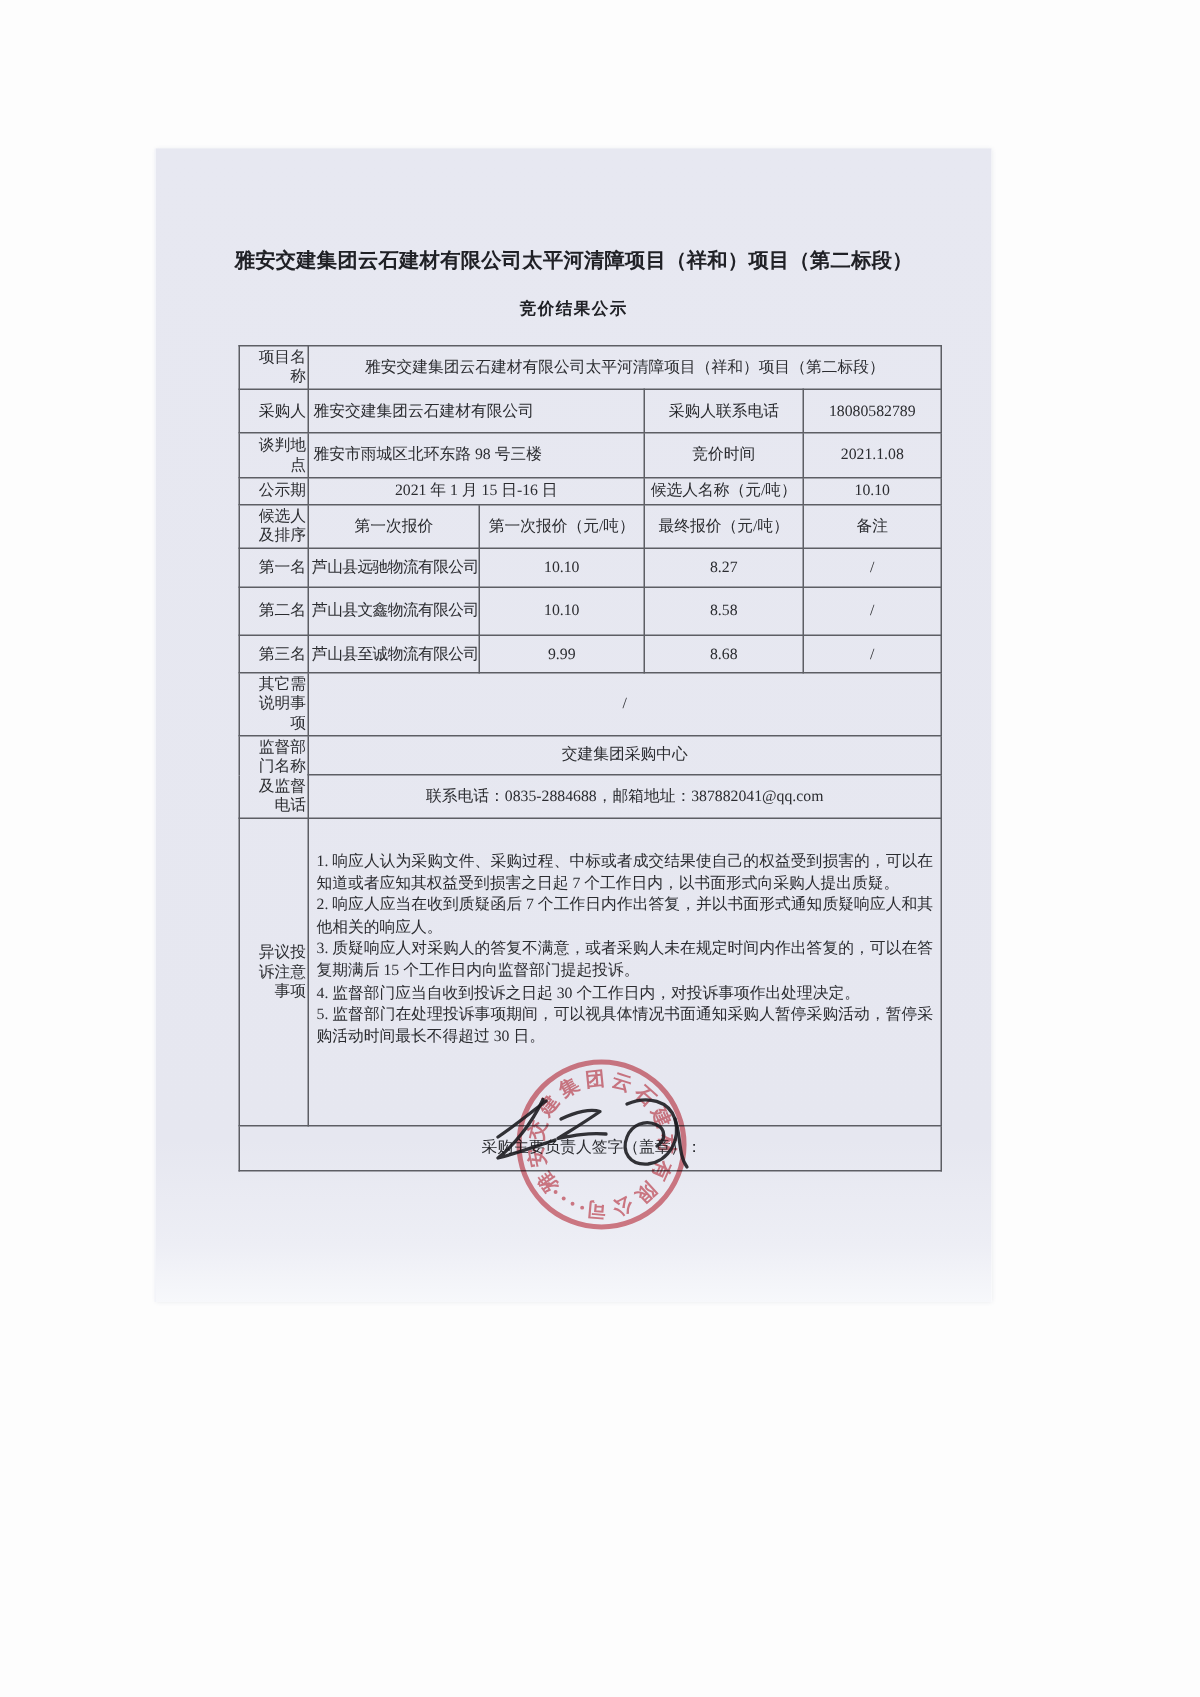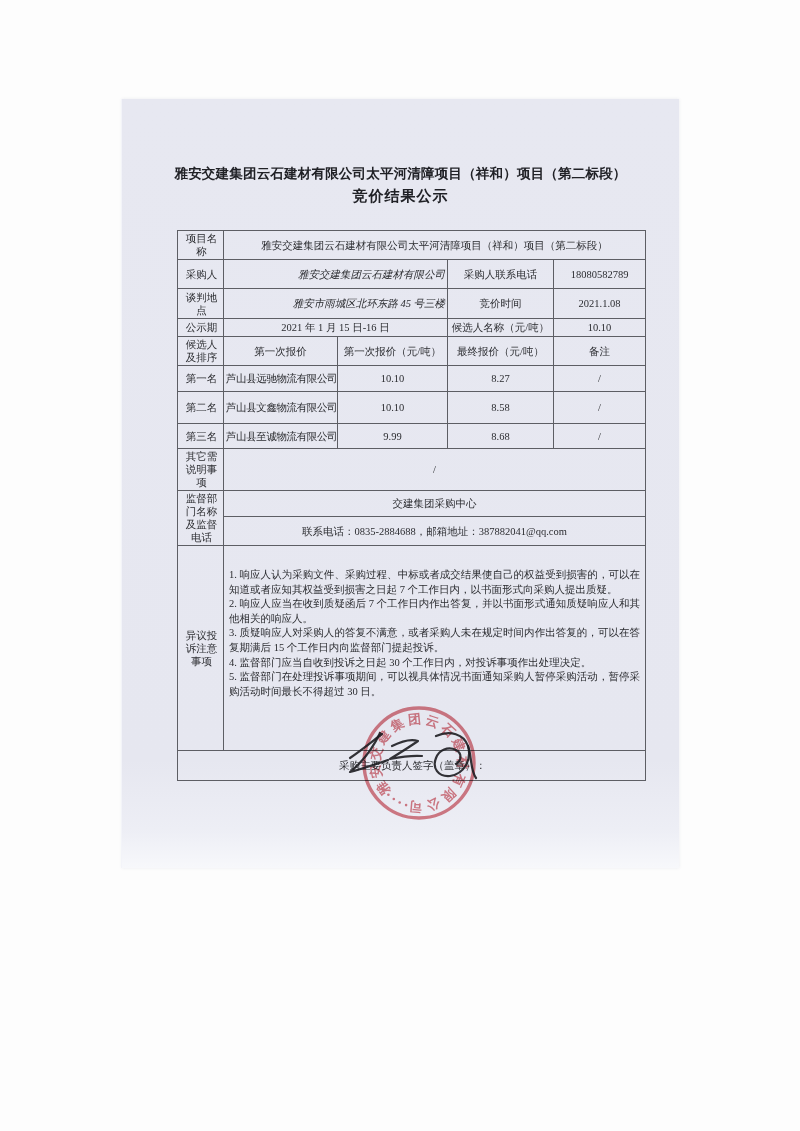--- a/index.html
+++ b/index.html
@@ -1,30 +1,30 @@
 <!DOCTYPE html>
 <html><head>
 <meta charset="utf-8">
 <style>
   html,body{margin:0;padding:0;background:#fefefe;}
   .canvas{position:relative;width:800px;height:1131px;background:#fdfdfd;overflow:hidden;
           font-family:"Liberation Serif","DejaVu Serif",serif;color:#2b2c30;}
-  .page{position:absolute;left:122px;top:99px;width:557px;height:769px;
+  .page{position:absolute;left:104px;top:99px;width:557px;height:769px;
         background:linear-gradient(180deg,#e7e8f1 0%,#e6e7f0 86%,#edeef5 95%,#f7f8fb 100%);
         box-shadow:-1px 0 0 #f3f4f9, 0 0 3px rgba(90,95,130,0.12);}
   .doc-title{padding-top:66px;text-align:center;}
   .doc-title .t1{font-size:13.5px;font-weight:bold;color:#202126;letter-spacing:0.2px;}
-  .doc-title .t2{font-size:15px;font-weight:bold;color:#202126;margin-top:4px;letter-spacing:1px;}
+  .doc-title .t2{font-size:11px;font-weight:bold;color:#202126;margin-top:15px;letter-spacing:1px;}
   table.result-table{position:absolute;left:55px;top:131px;width:468px;
         border-collapse:collapse;table-layout:fixed;font-size:10.5px;color:#2b2c30;}
   .result-table td{border:1px solid #5d5e64;padding:1px 2px;vertical-align:middle;
         overflow:hidden;line-height:13px;}
-  .result-table td.lab{padding:1px 1px 1px 3px;text-align:center;word-break:break-all;}
+  .result-table td.lab{padding:1px 1px 1px 3px;text-align:right;word-break:break-all;}
   .result-table td.ctr{text-align:center;}
-  .result-table td.lft{text-align:right;padding-left:3px;white-space:nowrap;font-style:italic;}
+  .result-table td.lft{text-align:left;padding-left:3px;white-space:nowrap;}
   .result-table td.name{text-align:right;padding-left:2px;white-space:nowrap;letter-spacing:-0.4px;}
   .r1{height:28px}.r2{height:29px}.r3{height:30px}.r4{height:18px}.r5{height:27px}
   .r6{height:26px}.r7{height:32px}.r8{height:25px}.r9{height:32px}
   .r10a{height:26px}.r10b{height:29px}.r11{height:205px}.r12{height:30px}
   td.objection-cell{vertical-align:top;padding:22px 5px 2px 5px;}
   .objection-cell p{margin:0;font-size:10.5px;line-height:14.6px;text-align:justify;}
   td.sig-cell{text-align:center;padding-left:4px;}
   .stamp-svg{position:absolute;left:235px;top:602px;width:124px;height:124px;
         opacity:0.82;mix-blend-mode:multiply;}
   .stamp-ring{fill:none;stroke:currentColor;stroke-width:3.4;}
@@ -60,21 +60,21 @@
           <td class="ctr" colspan="4">雅安交建集团云石建材有限公司太平河清障项目（祥和）项目（第二标段）</td>
         </tr>
         <tr class="r2">
           <td class="lab">采购人</td>
           <td class="lft" colspan="2">雅安交建集团云石建材有限公司</td>
           <td class="ctr">采购人联系电话</td>
           <td class="ctr">18080582789</td>
         </tr>
         <tr class="r3">
           <td class="lab">谈判地点</td>
-          <td class="lft" colspan="2">雅安市雨城区北环东路 45 号三楼</td>
+          <td class="lft" colspan="2">雅安市雨城区北环东路 98 号三楼</td>
           <td class="ctr">竞价时间</td>
           <td class="ctr">2021.1.08</td>
         </tr>
         <tr class="r4">
           <td class="lab">公示期</td>
           <td class="ctr" colspan="2">2021 年 1 月 15 日-16 日</td>
           <td class="ctr">候选人名称（元/吨）</td>
           <td class="ctr">10.10</td>
         </tr>
         <tr class="r5">

